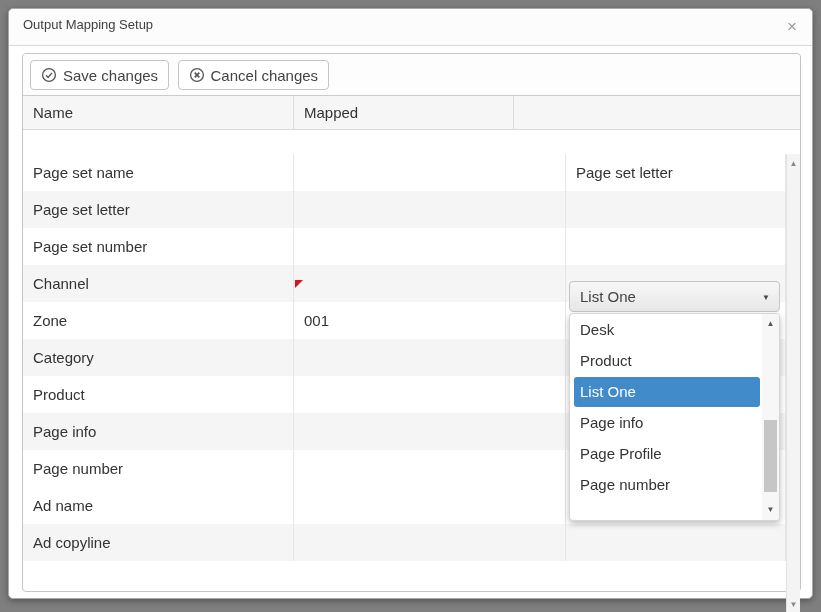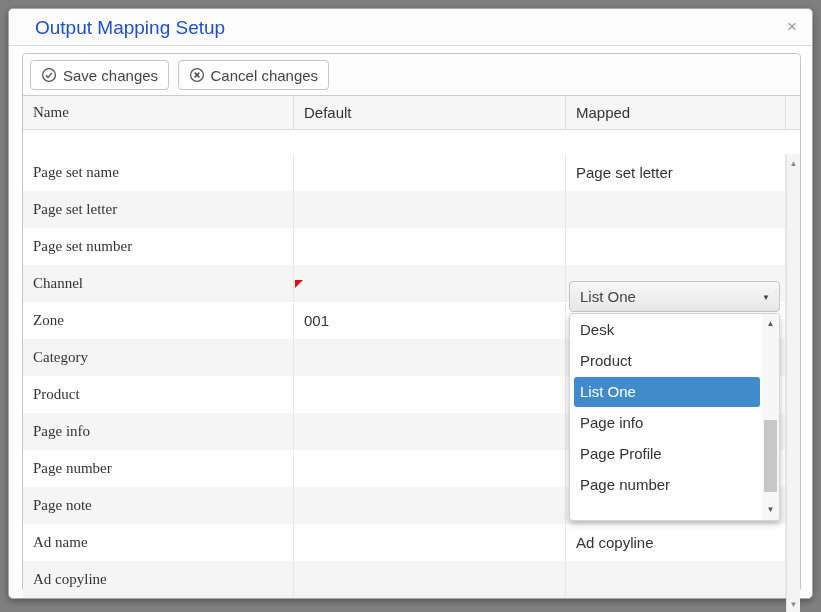--- a/index.html
+++ b/index.html
@@ -13,21 +13,21 @@
   }
   .window {
     position:absolute; left:8px; top:8px; width:805px; height:591px;
     background:#fff; border:1px solid #a8a8a8; border-radius:5px;
     box-shadow:0 2px 7px rgba(0,0,0,.35);
   }
   .titlebar {
     position:relative; height:37px; background:#fcfcfc;
     border-bottom:1px solid #d9d9d9; border-radius:5px 5px 0 0;
   }
-  .title { position:absolute; left:26px; top:8px; font-size:19px; color:#1d4ed8; }
+  .title { position:absolute; left:14px; top:8px; font-size:13px; color:#404040; }
   .close {
     position:absolute; right:15px; top:8px; font-size:17px; color:#9a9a9a;
     cursor:pointer; line-height:20px;
   }
   .grid {
     position:absolute; left:13px; top:44px; width:779px; height:539px;
     background:#fff; border:1px solid #c5c5c5; border-radius:4px;
   }
   .toolbar {
     height:42px; background:#fdfdfd; border-bottom:1px solid #ccc;
@@ -38,21 +38,21 @@
     padding:12px 10px; background:#fff; border:1px solid #c5c5c5;
     border-radius:4px; font-size:15px; color:#444; margin-right:4px;
     font-family:"Liberation Sans", sans-serif; cursor:pointer;
   }
   .btn svg { display:block; }
   .header { display:flex; height:34px; background:#f6f6f6; border-bottom:1px solid #d9d9d9; }
   .hcell {
     line-height:33px; padding-left:10px; font-size:15px; color:#333;
     border-right:1px solid #ddd; overflow:hidden; white-space:nowrap;
   }
-  .c-name { width:271px;font-family:Liberation Serif, serif; } .c-default { width:272px; } .c-mapped { width:220px; }
+  .c-name { width:271px; } .c-default { width:272px; } .c-mapped { width:220px; }
   .c-scroll { width:14px; border-right:none; }
   .content { position:relative; height:461px; border-radius:0 0 4px 4px; overflow:hidden;margin-top:24px; }
   .row { display:flex; height:37px; background:#fff; }
   .row.alt { background:#f5f5f5; }
   .cell {
     line-height:37px; padding-left:10px; font-size:15px; color:#333;
     border-right:1px solid #e6e6e6; overflow:hidden; white-space:nowrap;
   }
   .vscroll {
     position:absolute; right:0; top:0; bottom:0; width:14px;
@@ -123,21 +123,20 @@
             <circle cx="8" cy="8" r="6.4" fill="none" stroke="#555" stroke-width="1.3"></circle>
             <path d="M5.7 5.7 L10.3 10.3 M10.3 5.7 L5.7 10.3" fill="none" stroke="#555" stroke-width="1.7"></path>
           </svg>
         </span>
         <span>Cancel changes</span>
       </button>
     </div>
 
     <div class="header">
       <div class="hcell c-name">Name</div>
-      <div class="hcell c-default">Default</div>
       <div class="hcell c-mapped">Mapped</div>
       <div class="hcell c-scroll"></div>
     </div>
 
     <div class="content">
       <div class="row">
           <div class="cell c-name">Page set name</div>
           <div class="cell c-default"></div>
           <div class="cell c-mapped">Page set letter</div>
         </div>
@@ -171,25 +170,20 @@
           <div class="cell c-default"></div>
           <div class="cell c-mapped"></div>
         </div>
         <div class="row alt">
           <div class="cell c-name">Page info</div>
           <div class="cell c-default"></div>
           <div class="cell c-mapped"></div>
         </div>
         <div class="row">
           <div class="cell c-name">Page number</div>
-          <div class="cell c-default"></div>
-          <div class="cell c-mapped"></div>
-        </div>
-        <div class="row alt">
-          <div class="cell c-name">Page note</div>
           <div class="cell c-default"></div>
           <div class="cell c-mapped"></div>
         </div>
         <div class="row">
           <div class="cell c-name">Ad name</div>
           <div class="cell c-default"></div>
           <div class="cell c-mapped">Ad copyline</div>
         </div>
         <div class="row alt">
           <div class="cell c-name">Ad copyline</div>

